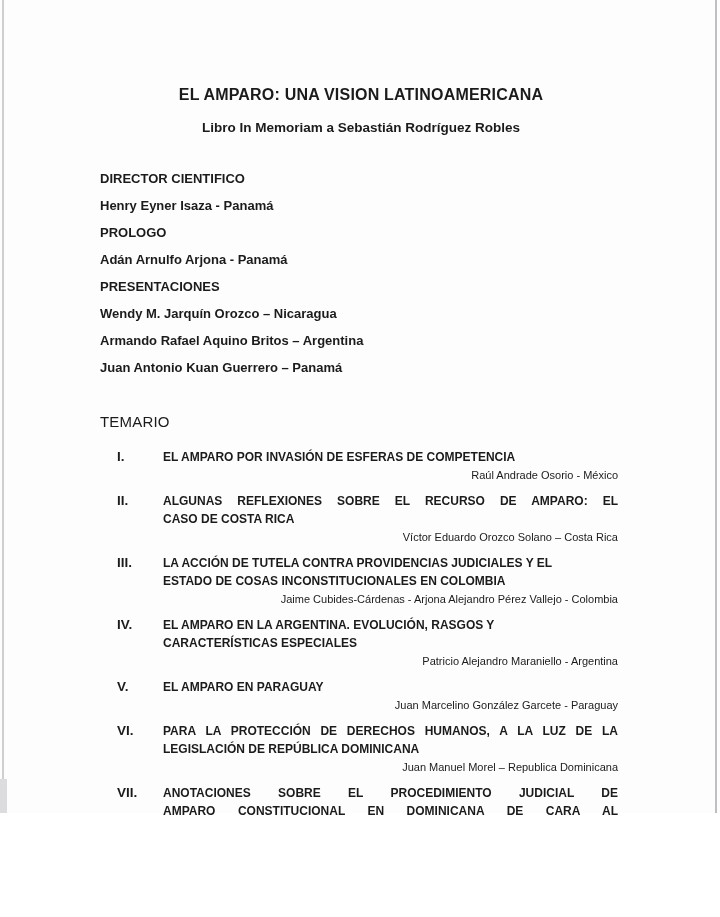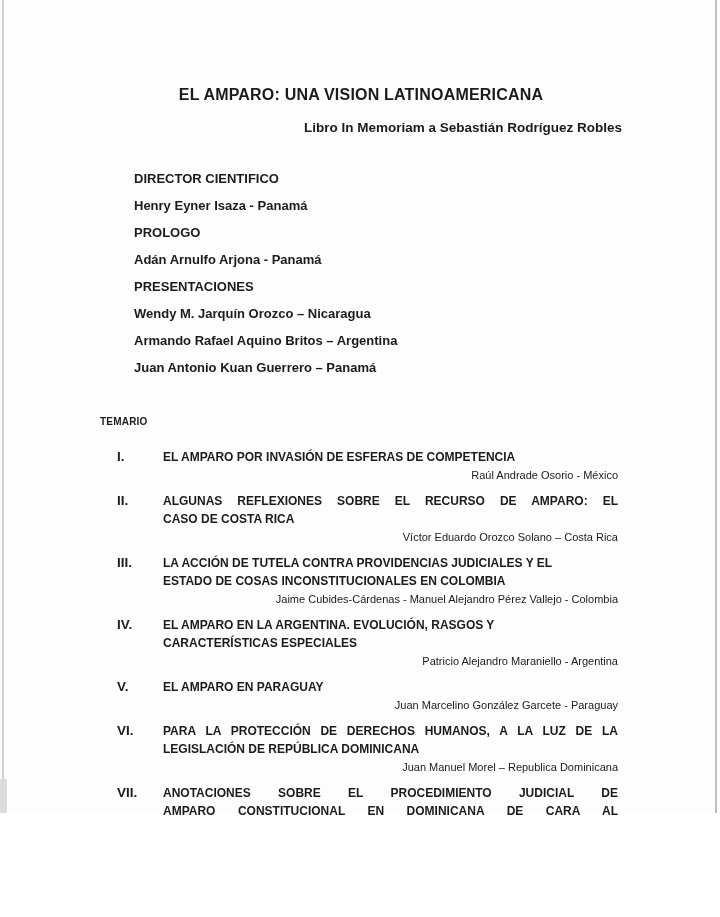--- a/index.html
+++ b/index.html
@@ -43,41 +43,40 @@
   .book-title {
     margin: 0;
     text-align: center;
     font-size: 16px;
     line-height: 18px;
     font-weight: bold;
     letter-spacing: 0.2px;
   }
   .book-subtitle {
     margin: 17px 0 0 0;
-    text-align: right;
+    text-align: center;
     font-size: 13.5px;
     line-height: 14px;
     font-weight: bold;
   }
   .credits {
     margin-top: 37px;
-    margin-left: 34px;
   }
   .credit-line {
     font-size: 13px;
     line-height: 14px;
     font-weight: bold;
     margin-bottom: 13px;
     white-space: nowrap;
   }
   .temario-heading {
     margin: 40px 0 0 0;
-    font-size: 10px;
+    font-size: 15px;
     line-height: 14px;
-    font-weight: bold;
+    font-weight: normal;
     letter-spacing: 0.2px;
   }
   .temario-list {
     margin: 19px 0 0 0;
     padding: 0;
     list-style: none;
   }
   .temario-item {
     display: flex;
     margin-bottom: 8px;
@@ -157,21 +156,21 @@
           <div class="t-line stretch">ALGUNAS REFLEXIONES SOBRE EL RECURSO DE AMPARO: EL</div>
           <div class="t-line">CASO DE COSTA RICA</div>
           <div class="t-authors">Víctor Eduardo Orozco Solano – Costa Rica</div>
         </div>
       </li>
       <li class="temario-item">
         <div class="temario-num">III.</div>
         <div class="temario-content">
           <div class="t-line">LA ACCIÓN DE TUTELA CONTRA PROVIDENCIAS JUDICIALES Y EL</div>
           <div class="t-line">ESTADO DE COSAS INCONSTITUCIONALES EN COLOMBIA</div>
-          <div class="t-authors">Jaime Cubides-Cárdenas - Manuel Alejandro Pérez Vallejo - Colombia</div>
+          <div class="t-authors">Jaime Cubides-Cárdenas - Arjona Alejandro Pérez Vallejo - Colombia</div>
         </div>
       </li>
       <li class="temario-item">
         <div class="temario-num">IV.</div>
         <div class="temario-content">
           <div class="t-line">EL AMPARO EN LA ARGENTINA. EVOLUCIÓN, RASGOS Y</div>
           <div class="t-line">CARACTERÍSTICAS ESPECIALES</div>
           <div class="t-authors">Patricio Alejandro Maraniello - Argentina</div>
         </div>
       </li>

